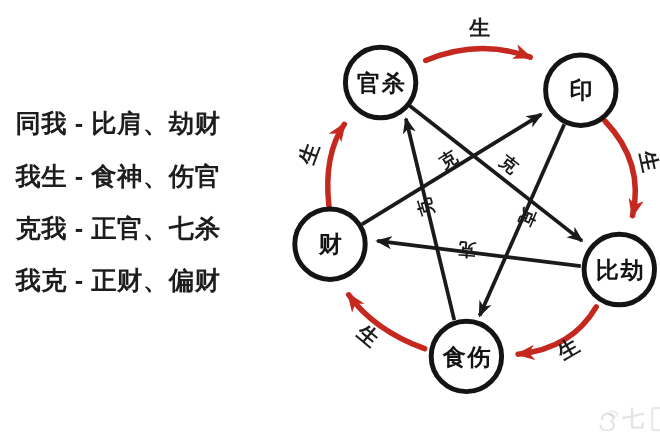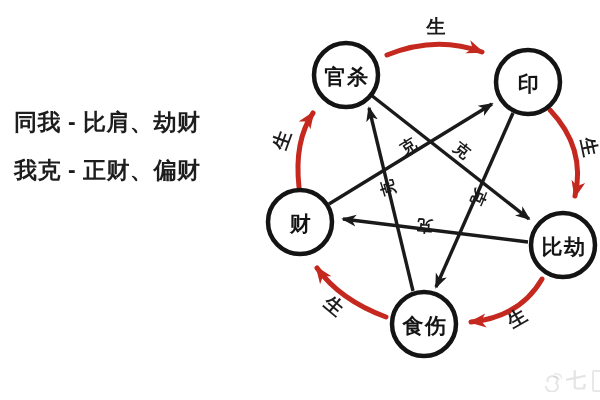--- a/index.html
+++ b/index.html
@@ -1,20 +1,20 @@
 <!DOCTYPE html>
 <html><head>
 <meta charset="utf-8">
 <style>
   html,body{margin:0;padding:0;background:#fff;}
   .stage{
     position:relative;width:600px;height:400px;background:#ffffff;overflow:hidden;
     font-family:"Liberation Sans","DejaVu Sans",sans-serif;
   }
-  .legend{position:absolute;left:14px;top:99px;}
+  .legend{position:absolute;left:14px;top:89px;}
   .legend-line{
     font-size:23px;font-weight:700;color:#1d1d1d;line-height:47.5px;
     white-space:nowrap;letter-spacing:.5px;
   }
   .diagram-svg{position:absolute;left:0;top:0;}
   .node-circle{fill:#ffffff;stroke:#141414;stroke-width:4.5;}
   .node-label{
     font-size:21px;font-weight:700;fill:#141414;letter-spacing:1.5px;
     text-anchor:middle;dominant-baseline:central;
     font-family:"Liberation Sans","DejaVu Sans",sans-serif;
@@ -35,20 +35,22 @@
   .watermark-partial{display:inline-block;width:14px;height:18px;border:2px solid rgba(0,0,0,0.09);
     margin-left:4px;margin-right:-10px;border-radius:2px;}
 </style>
 </head>
 <body>
 
 <div class="stage">
 
   <div class="legend">
     <div class="legend-line">同我 - 比肩、劫财</div>
+    <div class="legend-line">我生 - 食神、伤官</div>
+    <div class="legend-line">克我 - 正官、七杀</div>
     <div class="legend-line">我克 - 正财、偏财</div>
   </div>
 
   <svg class="diagram-svg" width="600" height="400" viewBox="0 0 600 400">
     <defs>
       <marker id="redArrow" viewBox="0 0 10 8" refX="8.6" refY="4" markerWidth="3.5" markerHeight="3" orient="auto-start-reverse">
         <path d="M0,0 L10,4 L0,8 L2.8,4 Z" fill="#c5281e"></path>
       </marker>
       <marker id="blackArrow" viewBox="0 0 10 8" refX="8.8" refY="4" markerWidth="4.4" markerHeight="3.8" orient="auto-start-reverse">
         <path d="M0,0 L10,4 L0,8 L2.8,4 Z" fill="#1a1a1a"></path>

